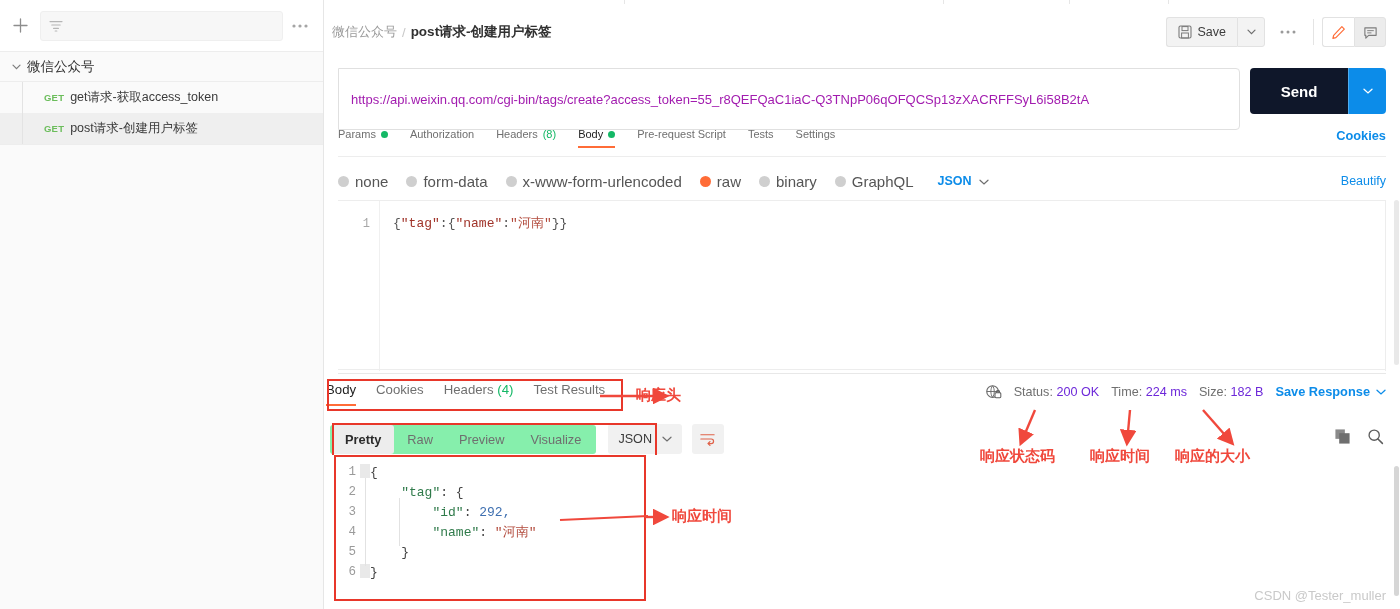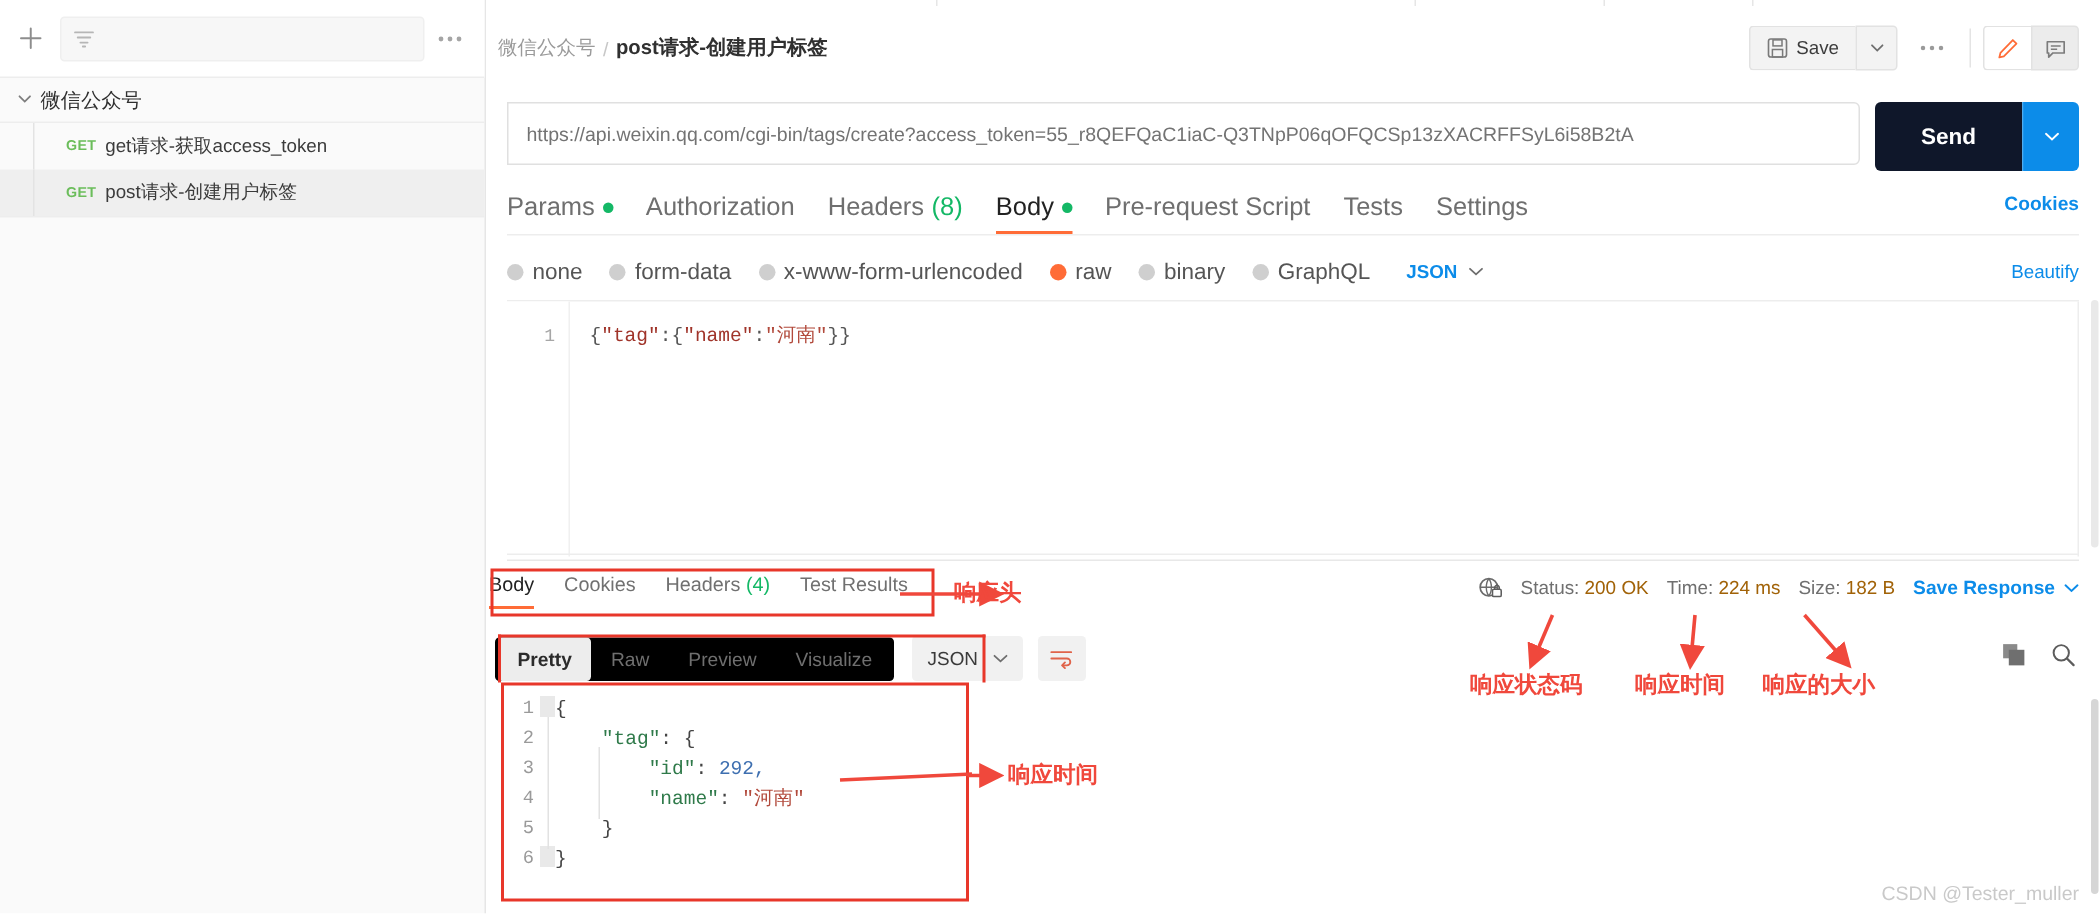--- a/index.html
+++ b/index.html
@@ -106,43 +106,43 @@
   
   .url-row {
     position:absolute; left:14px; top:68px; width: 1048px; height:46px; display:flex;
   }
   .method-sel {
     width: 133px; height:46px; border:1px solid #e0e0e0; border-right:none;
     border-radius:4px 0 0 4px; display:flex; align-items:center; justify-content:space-between;
     padding: 0 12px 0 14px; font-size:14px; color:#2e2e2e; cursor:pointer; background:#fff;
   }
   .url-input {
-    flex:1; height:42px; border:1px solid #e0e0e0; border-radius:0 4px 4px 0;
-    display:flex; align-items:center; padding: 0 12px; font-size:13px; color:#737373;
+    flex:1; height:62px; border:1px solid #e0e0e0; border-radius:0 4px 4px 0;
+    display:flex; align-items:center; padding: 0 12px; font-size:13px; color:#a21caf;
     overflow:hidden; white-space:nowrap; background:#fff; cursor:text;
   }
   .send-group { display:flex; margin-left: 10px; }
   .send-btn {
     width: 98px; height:46px; background:#0f172a; color:#fff; font-size:15px; font-weight:700;
     display:flex; align-items:center; justify-content:center; border-radius:4px 0 0 4px;
     cursor:pointer;
   }
   .send-caret {
     width: 38px; height:46px; background:#0c8ce9; color:#fff; border-radius:0 4px 4px 0;
     display:flex; align-items:center; justify-content:center; font-size:12px; cursor:pointer;
     border-left:1px solid rgba(255,255,255,.28);
   }
 
   
   .req-tabs {
     position:absolute; left:14px; top:128px; width:1048px; height:28px;
     display:flex; align-items:flex-start;
   }
   .rtab {
-    font-size:17px; color:#6f6f6f; margin-right:22px; cursor:pointer; position:relative;
+    font-size:11px; color:#6f6f6f; margin-right:22px; cursor:pointer; position:relative;
     padding-bottom: 8px; display:flex; align-items:center; gap:5px;
   }
   .rtab.active { color:#222; font-weight:400; }
   .rtab.active::after {
     content:""; position:absolute; left:0; right:0; bottom:0; height:2px; background:#ff6c37;
   }
   .gdot { width:7px; height:7px; border-radius:50%; background:#14b866; display:inline-block; }
   .count-green { color:#14b866; }
   .rtab-spacer { flex:1; }
   .cookies-link { font-size:12.8px; color:#0c8ce9; font-weight:700; cursor:pointer; }
@@ -204,33 +204,33 @@
   }
   .stab.active { color:#222; }
   .stab.active::after {
     content:""; position:absolute; left:0; right:0; bottom:0; height:2px; background:#ff6c37;
   }
   .resp-meta {
     position:absolute; right:14px; top:384px; display:flex; align-items:center; gap:12px;
     font-size:12.6px;
   }
   .meta-label { color:#6f6f6f; }
-  .meta-val { color:#a16207; }
+  .meta-val { color:#6d28d9; }
   .lock-icon { display:flex; align-items:center; }
   .save-resp { color:#0c8ce9; font-weight:700; font-size:12.8px; cursor:pointer; display:flex; gap:6px; align-items:center;}
 
   
   .pretty-bar {
     position:absolute; left:330px; top:423px; height:32px; display:flex; align-items:center;
   }
   .ptab {
     font-size:12.8px; color:#6f6f6f; padding: 7px 13px; cursor:pointer; border-radius:3px;
   }
   .ptab.active { background:#ededed; color:#2b2b2b; font-weight:700; }
-  .ptab-group { display:flex; align-items:center; background:#000000; border-radius:3px; padding:0 2px;}
+  .ptab-group { display:flex; align-items:center; background:#86efac; border-radius:3px; padding:0 2px;}
   .json-pill {
     margin-left: 12px; background:#f1f1f1; border-radius:3px; height:30px; padding: 0 10px;
     display:flex; align-items:center; gap:10px; font-size:12.6px; color:#3a3a3a; cursor:pointer;
   }
   .wrap-btn {
     margin-left: 10px; width:32px; height:30px; background:#f1f1f1; border-radius:3px;
     display:flex; align-items:center; justify-content:center; cursor:pointer;
   }
   .resp-icons {
     position:absolute; right:16px; top:428px; display:flex; align-items:center; gap:16px;

